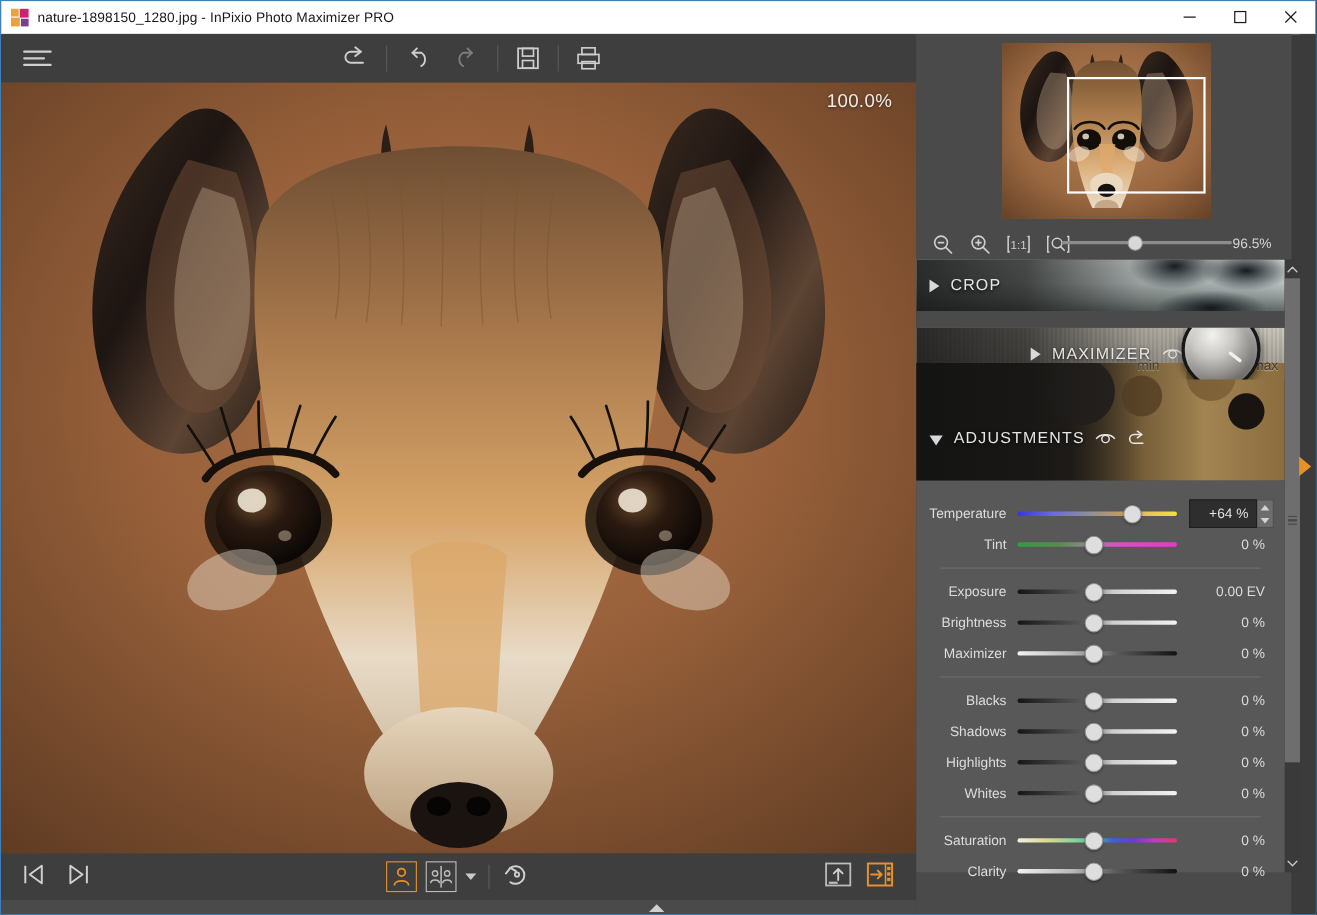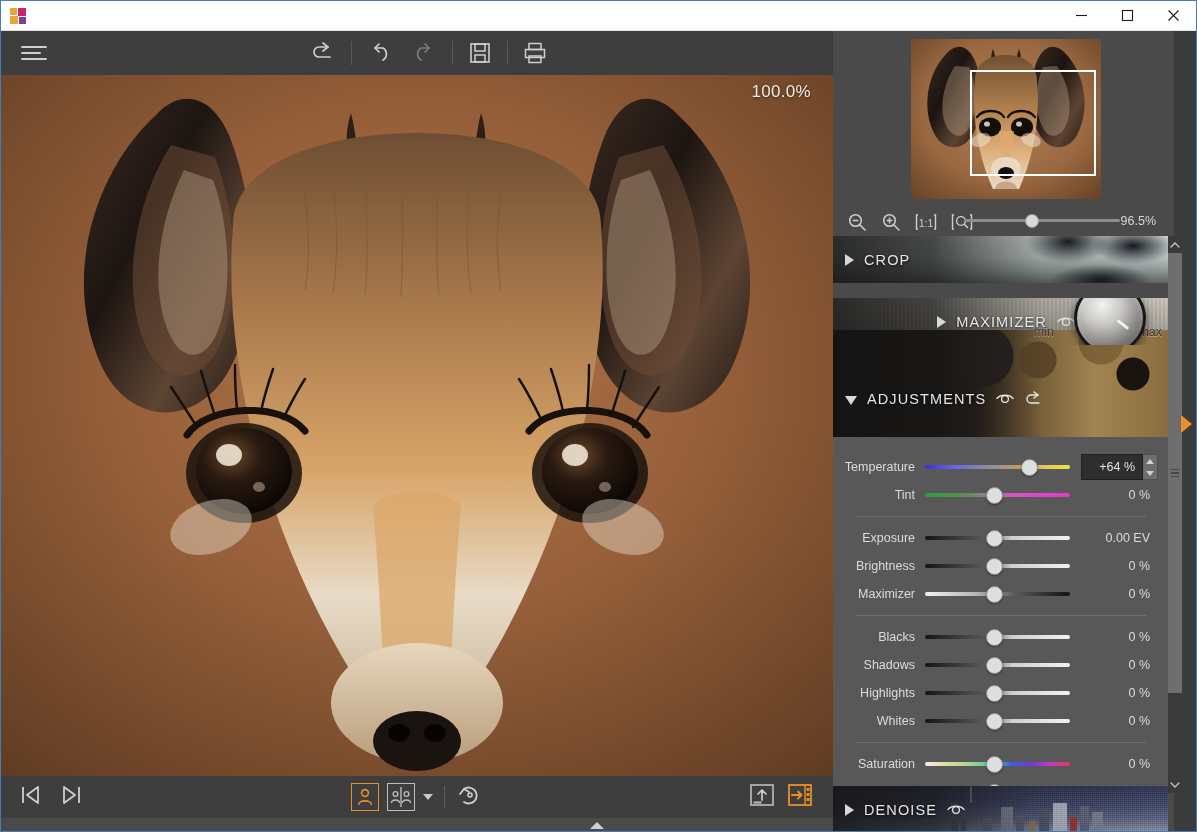--- a/index.html
+++ b/index.html
@@ -349,20 +349,21 @@
 
 <div class="app">
 
   <div class="titlebar">
     <div class="title-icon">
       <i class="ti1"></i>
         <i class="ti2"></i>
         <i class="ti3"></i>
         <i class="ti4"></i>
     </div>
+    <div class="title-text">nature-1898150_1280.jpg - InPixio Photo Maximizer PRO</div>
     <div class="wctrls">
       <div class="wbtn">
         <svg width="13" height="13" viewBox="0 0 13 13">
             <line x1="1" y1="6.5" x2="12" y2="6.5" stroke="#1a1a1a" stroke-width="1.1"></line>
           </svg>
       </div>
       <div class="wbtn">
         <svg width="13" height="13" viewBox="0 0 13 13">
             <rect x="1.5" y="1.5" width="10" height="10" fill="none" stroke="#1a1a1a" stroke-width="1.1"></rect>
           </svg>
@@ -811,48 +812,20 @@
 
       <div class="row">
         <div class="lab">Clarity</div>
         <div class="track" style="background:linear-gradient(to right,#f2f2f2 0%,#b8b8b8 34%,#5a5a5a 62%,#121212 100%);">
           <div class="knob-s" style="left:calc(48% - 8.5px);"></div>
         </div>
         <div class="val">0 %</div>
       </div>
     </div>
 
-    <div class="sect" style="top:755px; height:47px;">
-      <div class="bg-den">
-        <div class="city">
-          <i style="left:118px;width:7px;height:30px;"></i>
-          <i style="left:128px;width:5px;height:20px;"></i>
-          <i style="left:150px;width:9px;height:15px;background:#6a6f85;"></i>
-          <i style="left:168px;width:12px;height:26px;background:#8c90a4;"></i>
-          <i style="left:183px;width:8px;height:18px;"></i>
-          <i style="left:196px;width:6px;height:12px;background:#9a7a5a;"></i>
-          <i style="left:206px;width:10px;height:24px;background:#4d5268;"></i>
-          <i style="left:220px;width:14px;height:30px;background:#b8bccc;"></i>
-          <i style="left:237px;width:7px;height:16px;background:#a03030;"></i>
-          <i style="left:247px;width:9px;height:27px;background:#5c6278;"></i>
-          <i style="left:259px;width:11px;height:21px;background:#7a8096;"></i>
-        </div>
-        <div style="position:absolute;left:137px;bottom:30px;width:2px;height:16px;background:#8a8fa3;"></div>
-        <div class="noise"></div>
-      </div>
-      <div class="shade"></div>
-      <div class="tri"></div>
-      <div class="sect-label">DENOISE</div>
-      <div class="sect-ico">
-        <svg width="20" height="14" viewBox="0 0 20 14">
-          <path d="M1.5 7 C5 2 15 2 18.5 7" fill="none" stroke="#e0e0e0" stroke-width="1.3"></path>
-          <circle cx="10" cy="7" r="3.4" fill="none" stroke="#e0e0e0" stroke-width="1.3"></circle>
-        </svg>
-      </div>
-    </div>
 
     <div class="scroll">
       <div class="sc-up">
         <svg width="10" height="8" viewBox="0 0 10 8">
             <path d="M1 6 L5 2 L9 6" fill="none" stroke="#c4c4c4" stroke-width="1.3" stroke-linecap="round"></path>
           </svg>
       </div>
       <div class="sc-thumb">
         <div class="grip">
             <i></i>

